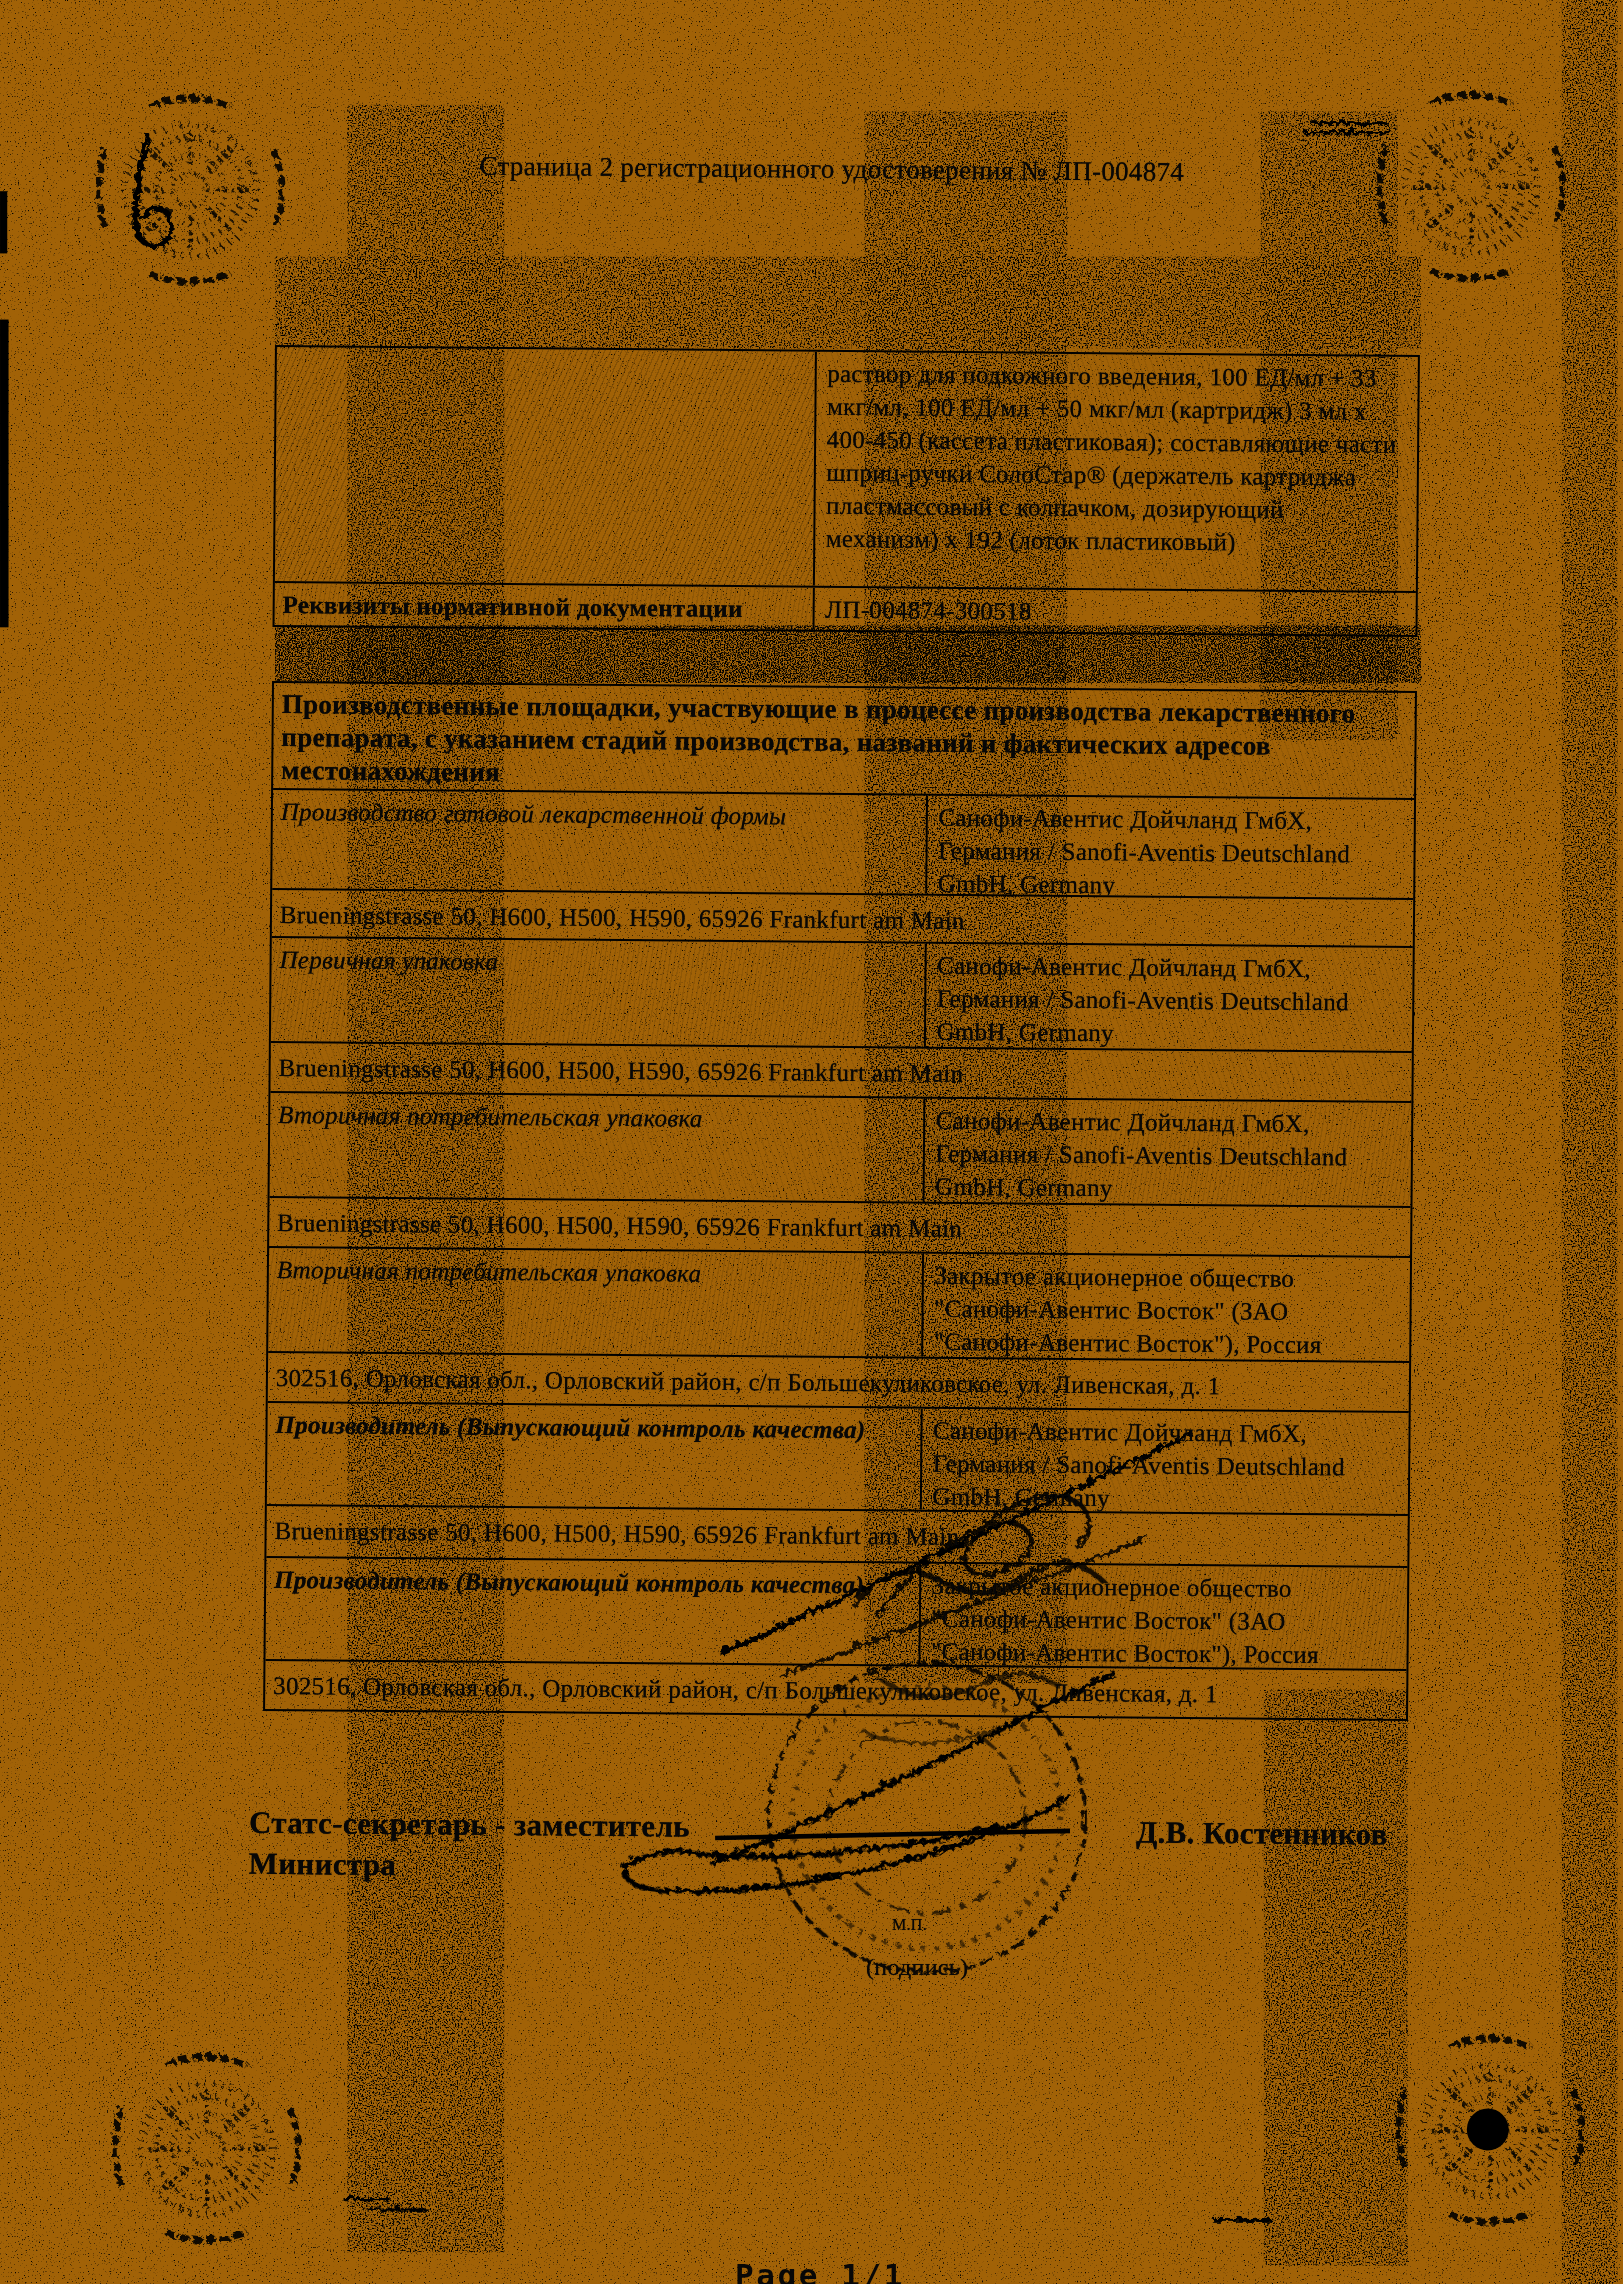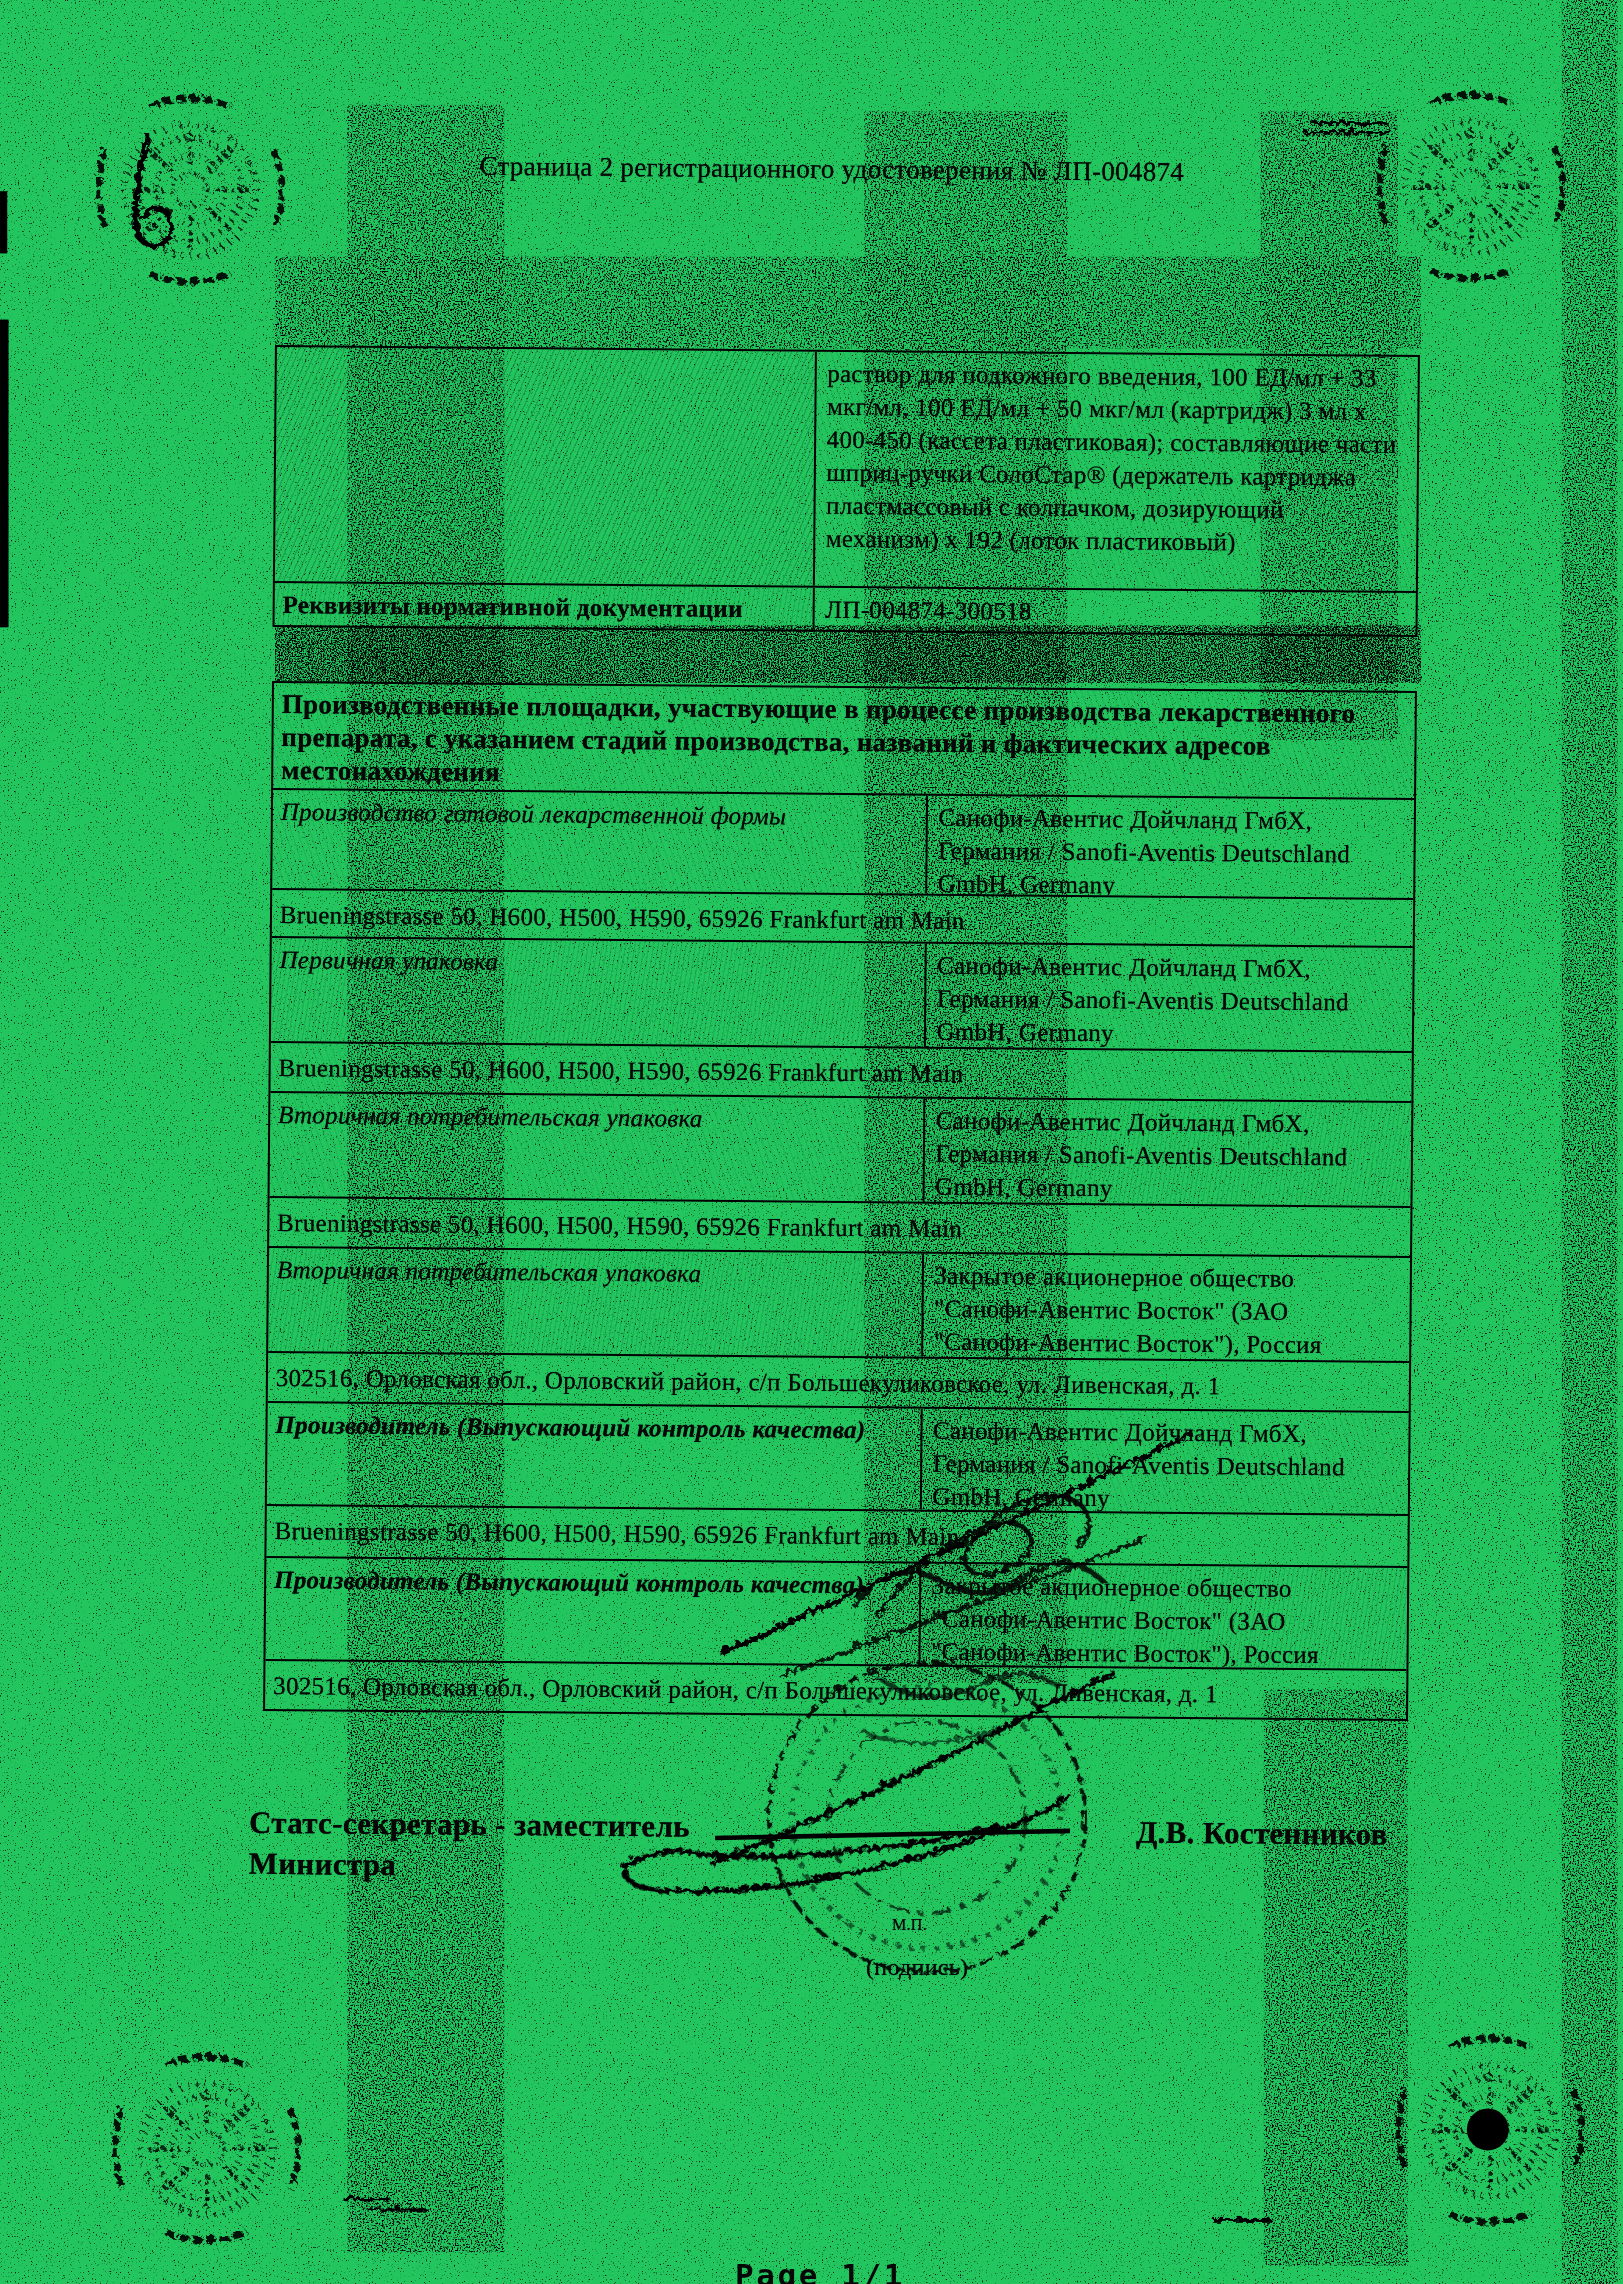--- a/index.html
+++ b/index.html
@@ -1,17 +1,17 @@
 <!DOCTYPE html>
 <html style="font-size:10.5px"><head>
 <meta charset="utf-8">
 <style>
   html,body { margin:0; padding:0; background:#777; }
   .page {
-    position:relative; width:1624px; height:2284px; background:#22c55e;
+    position:relative; width:1624px; height:2284px; background:#a16207;
     overflow:hidden; font-family:"Liberation Serif", serif; color:#070707;
   }
   .deco { position:absolute; left:0; top:0; width:1624px; height:2284px; pointer-events:none; }
   .skew { position:absolute; left:0; top:0; width:1624px; height:2284px;
           transform:rotate(0.5deg); transform-origin:275px 341px; }
   .txt { text-shadow:0 0 0.7px rgba(0,0,0,.85); letter-spacing:0.3px; }
 
   .header-title { position:absolute; left:478px; top:149px; width:864px;
                   font-size:27px; white-space:nowrap; }
 

